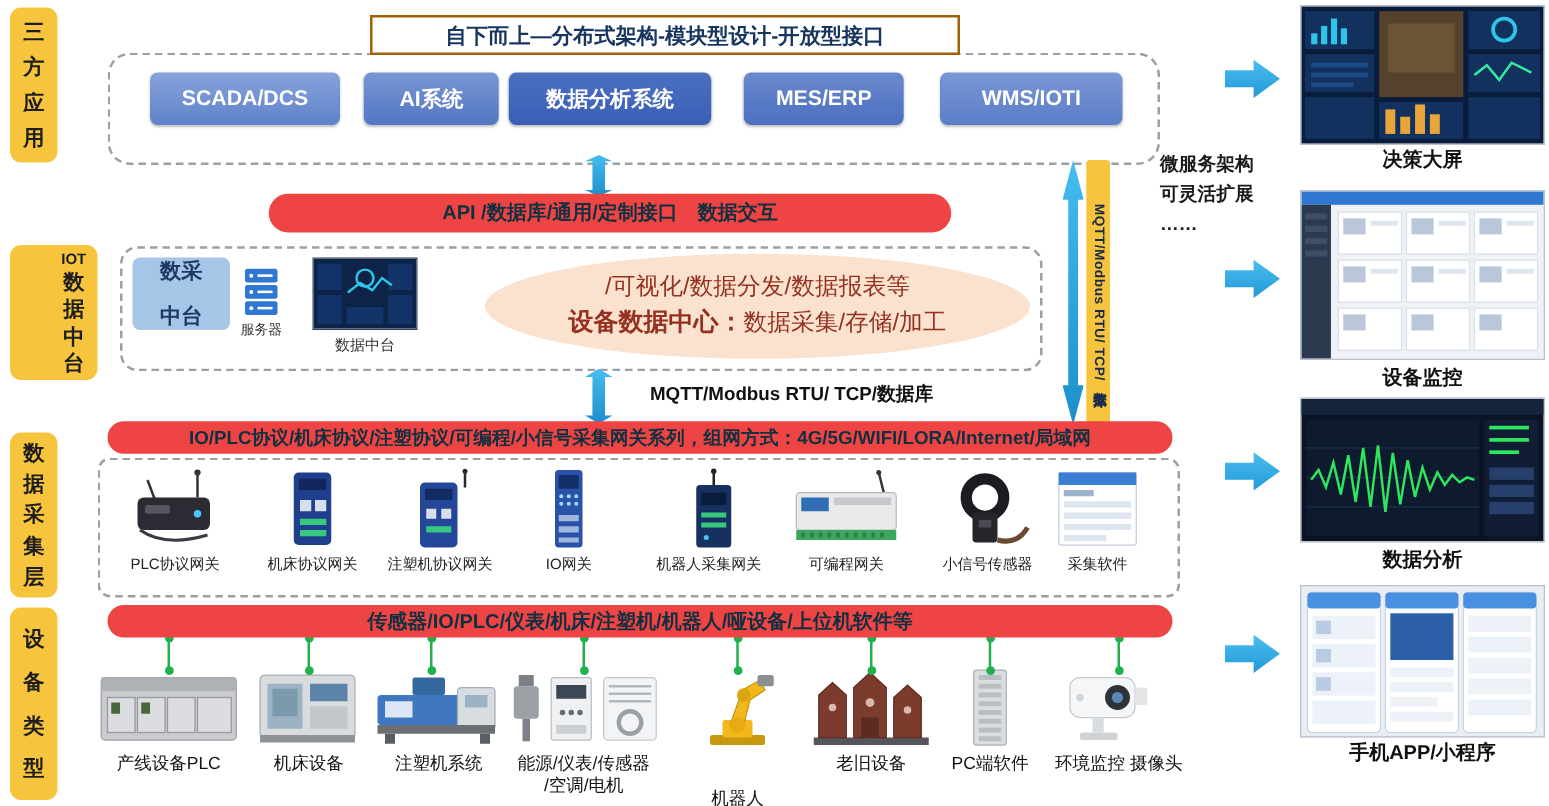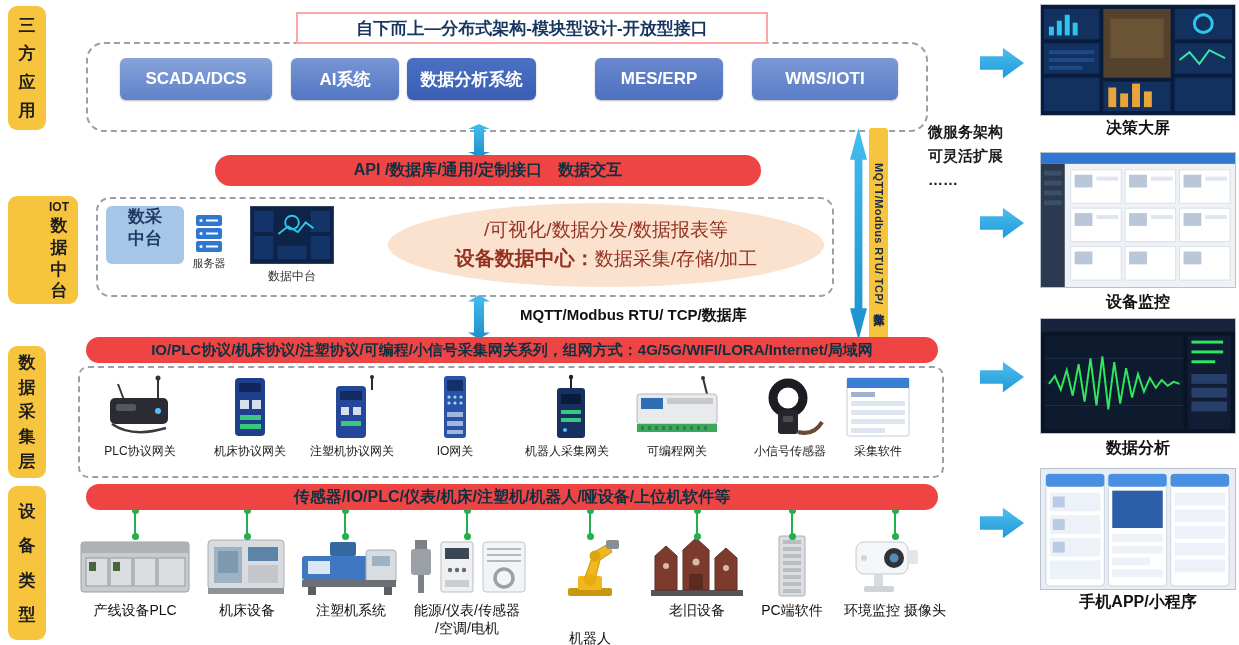--- a/index.html
+++ b/index.html
@@ -12,41 +12,41 @@
             font-weight:700;font-size:17px;color:#1d1d1d;}
   .side-tab .ln{line-height:1;}
   .side-tab .sm{font-size:12px;font-weight:700;}
 
   .dashed-box{position:absolute;border:2px dashed #9aa0a6;border-radius:16px;}
   #apps-box{left:86px;top:42px;width:838px;height:86px;border-radius:18px;}
   #iot-box{left:96px;top:197px;width:734px;height:96px;border-radius:14px;}
   #gateway-box{left:78px;top:366px;width:862px;height:108px;border-radius:10px;}
 
   .title-box{position:absolute;left:296px;top:12px;width:468px;height:28px;background:#fff;
-             border:2px solid #fca5a5;display:flex;align-items:center;justify-content:center;
+             border:2px solid #a16207;display:flex;align-items:center;justify-content:center;
              font-size:17px;font-weight:700;color:#17355E;z-index:3;}
 
   .app-btn{position:absolute;top:58px;height:42px;border-radius:6px;display:flex;align-items:center;
            justify-content:center;color:#fff;font-weight:700;font-size:17px;
            box-shadow:0 1px 2px rgba(0,0,0,.25);}
 
   .teal-bar{position:absolute;background:#ef4444;display:flex;align-items:center;justify-content:center;
             font-weight:700;color:#10303f;}
   #api-bar{left:215px;top:155px;width:546px;height:31px;border-radius:16px;font-size:16px;white-space:pre;}
   #gateway-bar{left:86px;top:337px;width:852px;height:26px;border-radius:13px;font-size:15px;z-index:2;}
   #device-bar{left:86px;top:484px;width:852px;height:26px;border-radius:13px;font-size:16px;z-index:2;}
 
   .v-dbl-arrow{position:absolute;background:linear-gradient(180deg,#45bdee,#1b8fcb);
                clip-path:polygon(50% 0,100% 15%,73% 15%,73% 85%,100% 85%,50% 100%,0 85%,27% 85%,27% 15%,0 15%);}
   #arrow-top{left:468px;top:124px;width:22px;height:33px;}
   #arrow-mid{left:468px;top:295px;width:22px;height:44px;}
   #bus-arrow{left:850px;top:128px;width:17px;height:212px;}
 
   #collector-box{position:absolute;left:106px;top:206px;width:78px;height:58px;background:#A6C6E8;
-                 border-radius:6px;display:flex;flex-direction:column;align-items:center;justify-content:flex-start;
+                 border-radius:6px;display:flex;flex-direction:column;align-items:center;justify-content:space-between;
                  font-size:17px;font-weight:700;color:#1F3864;line-height:1.3;}
   #server-icon{position:absolute;left:192px;top:214px;}
   #server-label{position:absolute;left:180px;top:256px;width:58px;text-align:center;font-size:11px;color:#333;}
   #dc-thumb{position:absolute;left:250px;top:206px;width:84px;height:58px;border:1px solid #30425e;box-sizing:border-box;}
   #dc-label{position:absolute;left:250px;top:268px;width:84px;text-align:center;font-size:12px;color:#333;}
 
   #ellipse{position:absolute;left:388px;top:203px;width:436px;height:84px;background:#FBE2CF;border-radius:50%;
            display:flex;flex-direction:column;align-items:center;justify-content:center;font-size:19px;
            color:#943121;line-height:1.4;}
   #ellipse .eh{font-weight:700;font-size:20px;}
@@ -83,21 +83,21 @@
 </head>
 <body>
 
 <div id="canvas">
 
   <div class="dashed-box" id="apps-box"></div>
   <div class="title-box">自下而上—分布式架构-模块型设计-开放型接口</div>
   <div id="apps">
       <div class="app-btn" style="left: 120px; width: 152px; background: linear-gradient(rgb(135, 163, 218), rgb(95, 130, 201));">SCADA/DCS</div>
       <div class="app-btn" style="left: 291px; width: 108px; background: linear-gradient(rgb(120, 150, 211), rgb(83, 118, 196));">AI系统</div>
-      <div class="app-btn" style="left: 407px; width: 129px; background: linear-gradient(rgb(76, 112, 192), rgb(58, 94, 181));">数据分析系统</div>
+      <div class="app-btn" style="left: 407px; width: 162px; background: linear-gradient(rgb(76, 112, 192), rgb(58, 94, 181));">数据分析系统</div>
       <div class="app-btn" style="left: 595px; width: 128px; background: linear-gradient(rgb(106, 137, 205), rgb(76, 112, 192));">MES/ERP</div>
       <div class="app-btn" style="left: 752px; width: 146px; background: linear-gradient(rgb(123, 152, 213), rgb(90, 125, 199));">WMS/IOTI</div>
     </div>
 
   <div class="v-dbl-arrow" id="arrow-top"></div>
   <div class="teal-bar" id="api-bar">API /数据库/通用/定制接口　数据交互</div>
 
   <div class="dashed-box" id="iot-box"></div>
   <div id="collector-box">
     <div class="pl">数采</div>

